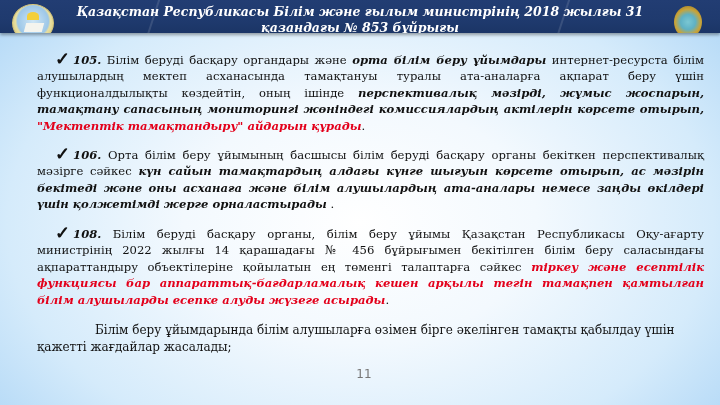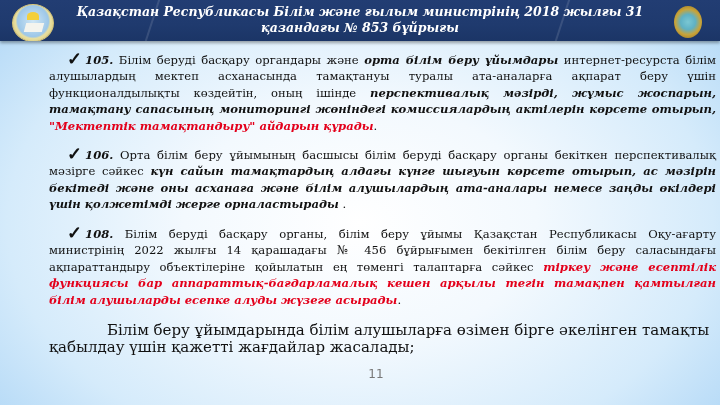--- a/index.html
+++ b/index.html
@@ -2,21 +2,21 @@
 <html><head>
 <meta charset="utf-8">
 <style>
   html, body { margin:0; padding:0; }
   body {
     width:720px; height:405px; overflow:hidden; position:relative;
     font-family: "DejaVu Serif", "Liberation Serif", serif;
     background: radial-gradient(ellipse 70% 85% at 50% 55%, #ffffff 0%, #f3f9fe 35%, #d5ebfb 70%, #a9d3f5 100%);
   }
   .header {
-    position:absolute; left:0; top:0; width:720px; height:41px;
+    position:absolute; left:0; top:0; width:720px; height:33px;
     background: linear-gradient(180deg, #223d73 0%, #1f3a6e 60%, #1b3566 100%);
     box-shadow: 0 2px 3px rgba(0,0,0,0.35);
     overflow:hidden;
   }
   .header .slash {
     position:absolute; top:-5px; width:2px; height:60px; background:rgba(255,255,255,0.12);
     transform: rotate(18deg);
   }
   .header-title {
     position:absolute; left:60px; right:60px; top:4px;
@@ -33,37 +33,37 @@
     position:absolute; left:14px; top:7px; width:12px; height:8px; border-radius:50% 50% 0 0;
     background:#f3cf3a;
   }
   .logo-left .book {
     position:absolute; left:12px; top:18px; width:18px; height:9px; background:#f4f4ee; transform:skewX(-15deg);
   }
   .logo-right {
     position:absolute; left:674px; top:6px; width:28px; height:32px; border-radius:50%;
     background: radial-gradient(circle at 50% 50%, #7ac7d3 0%, #5fb1c4 35%, #c8a43a 60%, #8a6a1e 100%);
   }
-  .content { position:absolute; left:16px; top:0; width:620px; height:405px; }
+  .content { position:absolute; left:4px; top:0; width:620px; height:405px; }
   .para {
     position:absolute; left:33px; width:667px;
     font-size:11.6px; line-height:16.4px; color:#111;
     text-align:justify; text-align-last:left;
   }
   .check {
     display:inline-block; font-size:18px; font-weight:bold; color:#111; line-height:12px;
     margin-left:18px; margin-right:3px; vertical-align:-1px;
   }
   .num { font-weight:bold; font-style:italic; }
   .bi { font-weight:bold; font-style:italic; }
   .b { font-weight:normal; }
   .red { color:#e3001b; font-weight:bold; font-style:italic; }
   .footnote {
     position:absolute; left:33px; width:667px; top:322px;
-    font-size:15px; line-height:16.6px; color:#111; text-indent:58px;
+    font-size:12px; line-height:16.6px; color:#111; text-indent:58px;
   }
   .page-num {
     position:absolute; left:0; width:720px; top:367px; text-align:center;
     font-size:12px; color:#777;
     font-family: "DejaVu Sans", sans-serif;
   }
 </style>
 </head>
 <body>
 

